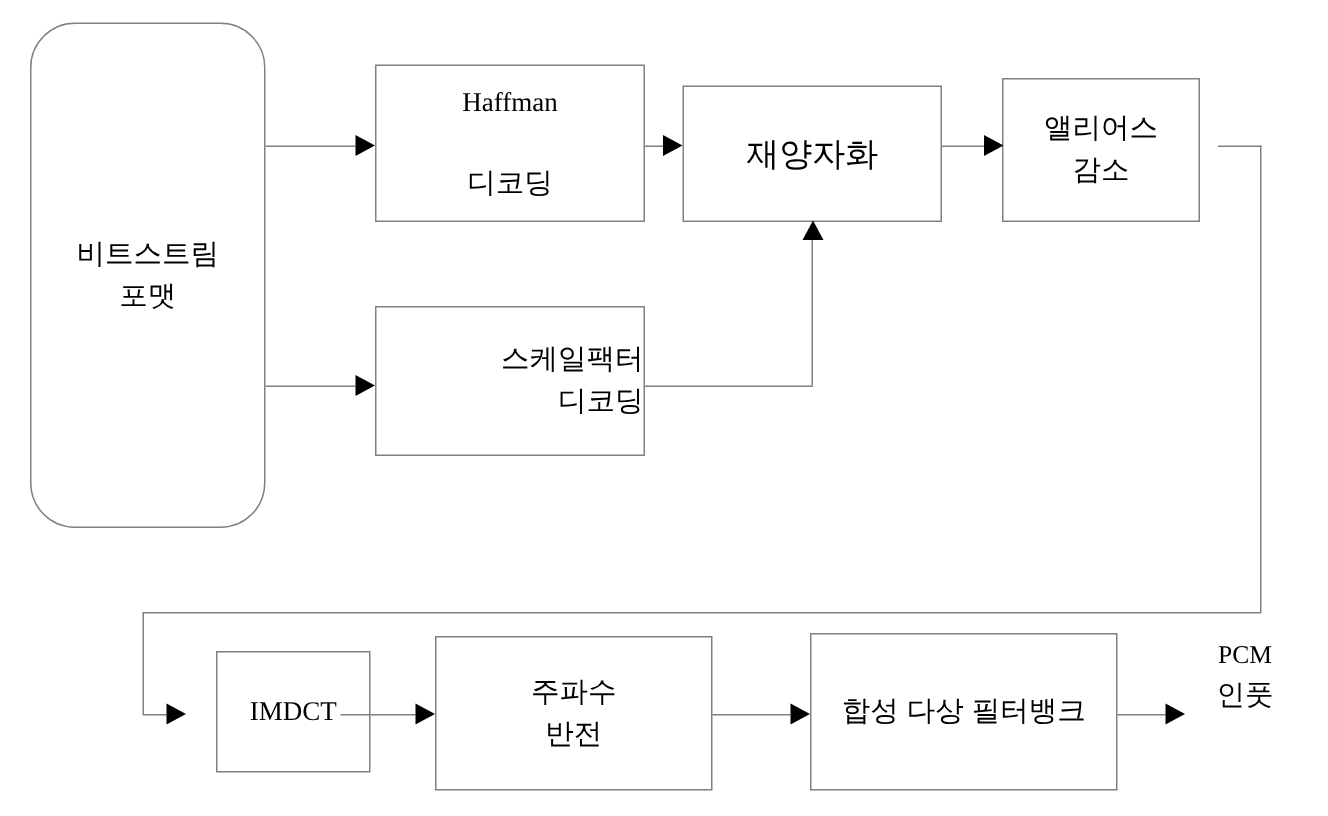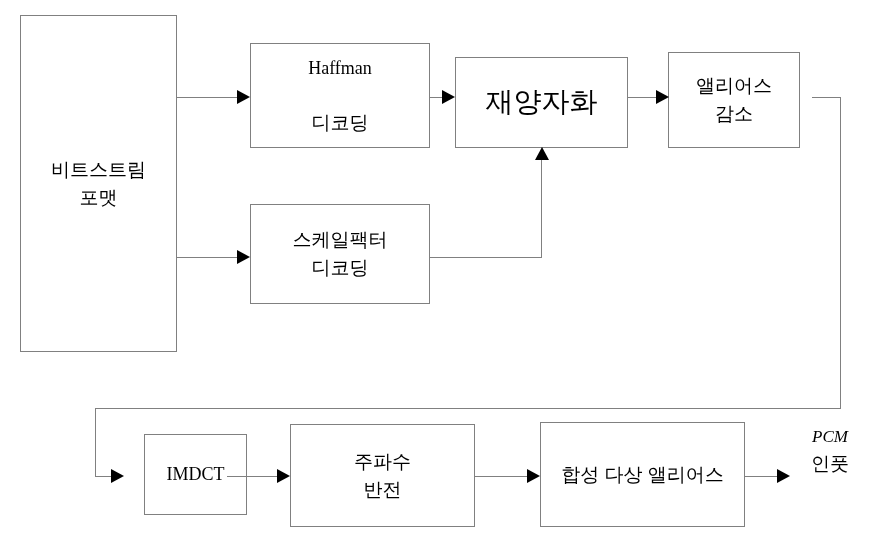--- a/index.html
+++ b/index.html
@@ -54,41 +54,41 @@
     display: flex;
     flex-direction: column;
     align-items: center;
     justify-content: center;
     color: #000000;
     line-height: 1.45;
     text-align: center;
   }
   .serif { font-family: "Liberation Serif", serif; }
   .sans  { font-family: "Liberation Sans", sans-serif; }
-  .t-17 { font-size: 17px; font-style: italic; }
+  .t-17 { font-size: 17px; }
   .t-18 { font-size: 18px; }
   .t-19 { font-size: 19px; }
-  .t-22 { font-size: 28px; }
+  .t-22 { font-size: 22px; }
 </style>
 </head>
 <body>
 
 <div id="canvas">
 
-  <div class="node" style="left:20px; top:15px; width:157px; height:337px;">
+  <div class="node" style="left:20px; top:15px; width:157px; height:337px;border-radius:30px;">
     <span class="sans t-19">비트스트림</span>
     <span class="sans t-19">포맷</span>
   </div>
 
   <div class="node" style="left:250px; top:43px; width:180px; height:105px;gap:28px;">
     <span class="serif t-18">Haffman</span>
     <span class="sans t-19">디코딩</span>
   </div>
 
-  <div class="node" style="left:250px; top:204px; width:180px; height:100px;">
+  <div class="node" style="left:250px; top:204px; width:180px; height:100px;align-items:flex-end;">
     <span class="sans t-19">스케일팩터</span>
     <span class="sans t-19">디코딩</span>
   </div>
 
   <div class="node" style="left:455px; top:57px; width:173px; height:91px;">
     <span class="sans t-22">재양자화</span>
   </div>
 
   <div class="node" style="left:668px; top:52px; width:132px; height:96px;">
     <span class="sans t-19">앨리어스</span>
@@ -98,21 +98,21 @@
   <div class="node" style="left:124px; top:434px; width:103px; height:81px;margin-left:20px;">
     <span class="serif t-18">IMDCT</span>
   </div>
 
   <div class="node" style="left:290px; top:424px; width:185px; height:103px;">
     <span class="sans t-19">주파수</span>
     <span class="sans t-19">반전</span>
   </div>
 
   <div class="node" style="left:540px; top:422px; width:205px; height:105px;">
-    <span class="sans t-19">합성 다상 앨리어스</span>
+    <span class="sans t-19">합성 다상 필터뱅크</span>
   </div>
 
   <div class="free-label" style="left:795px; top:420px; width:70px; height:62px;">
     <span class="serif t-17">PCM</span>
     <span class="sans t-19">인풋</span>
   </div>
 
   <div class="line-h" style="left:177px; top:97px; width:60px;"></div>
   <div class="arrow arrow-right" style="left:237px; top:90px;"></div>
 

